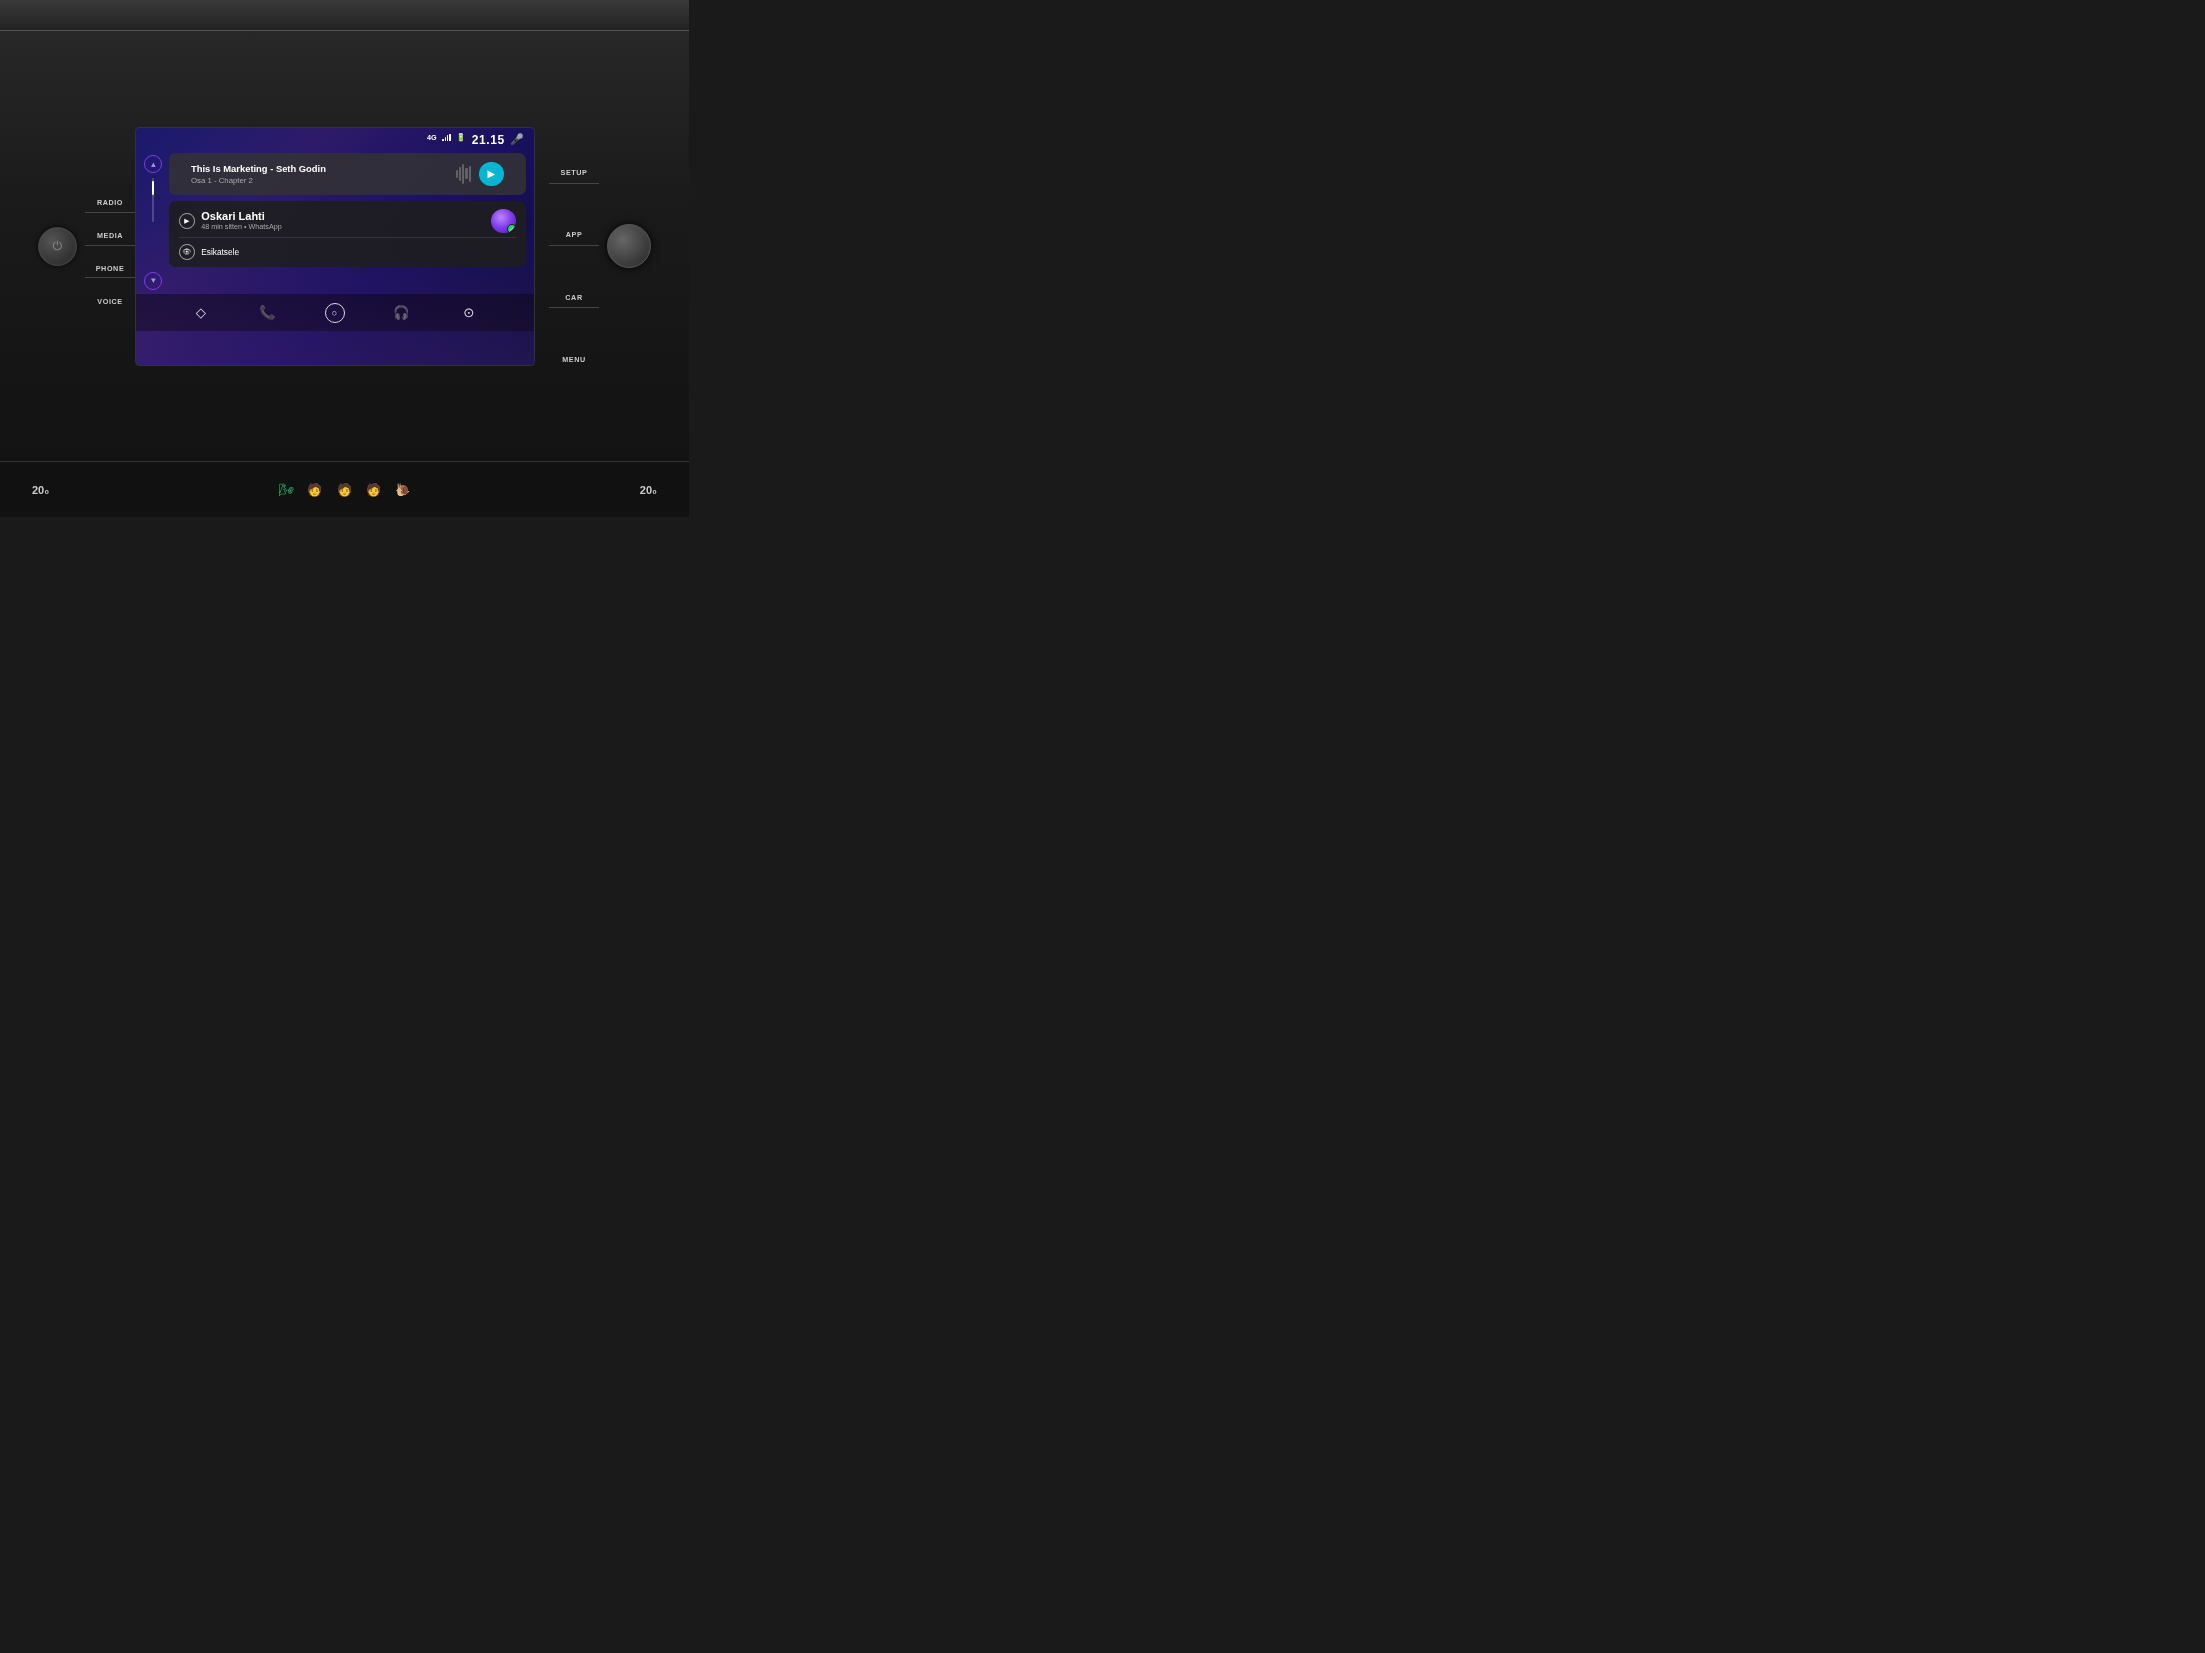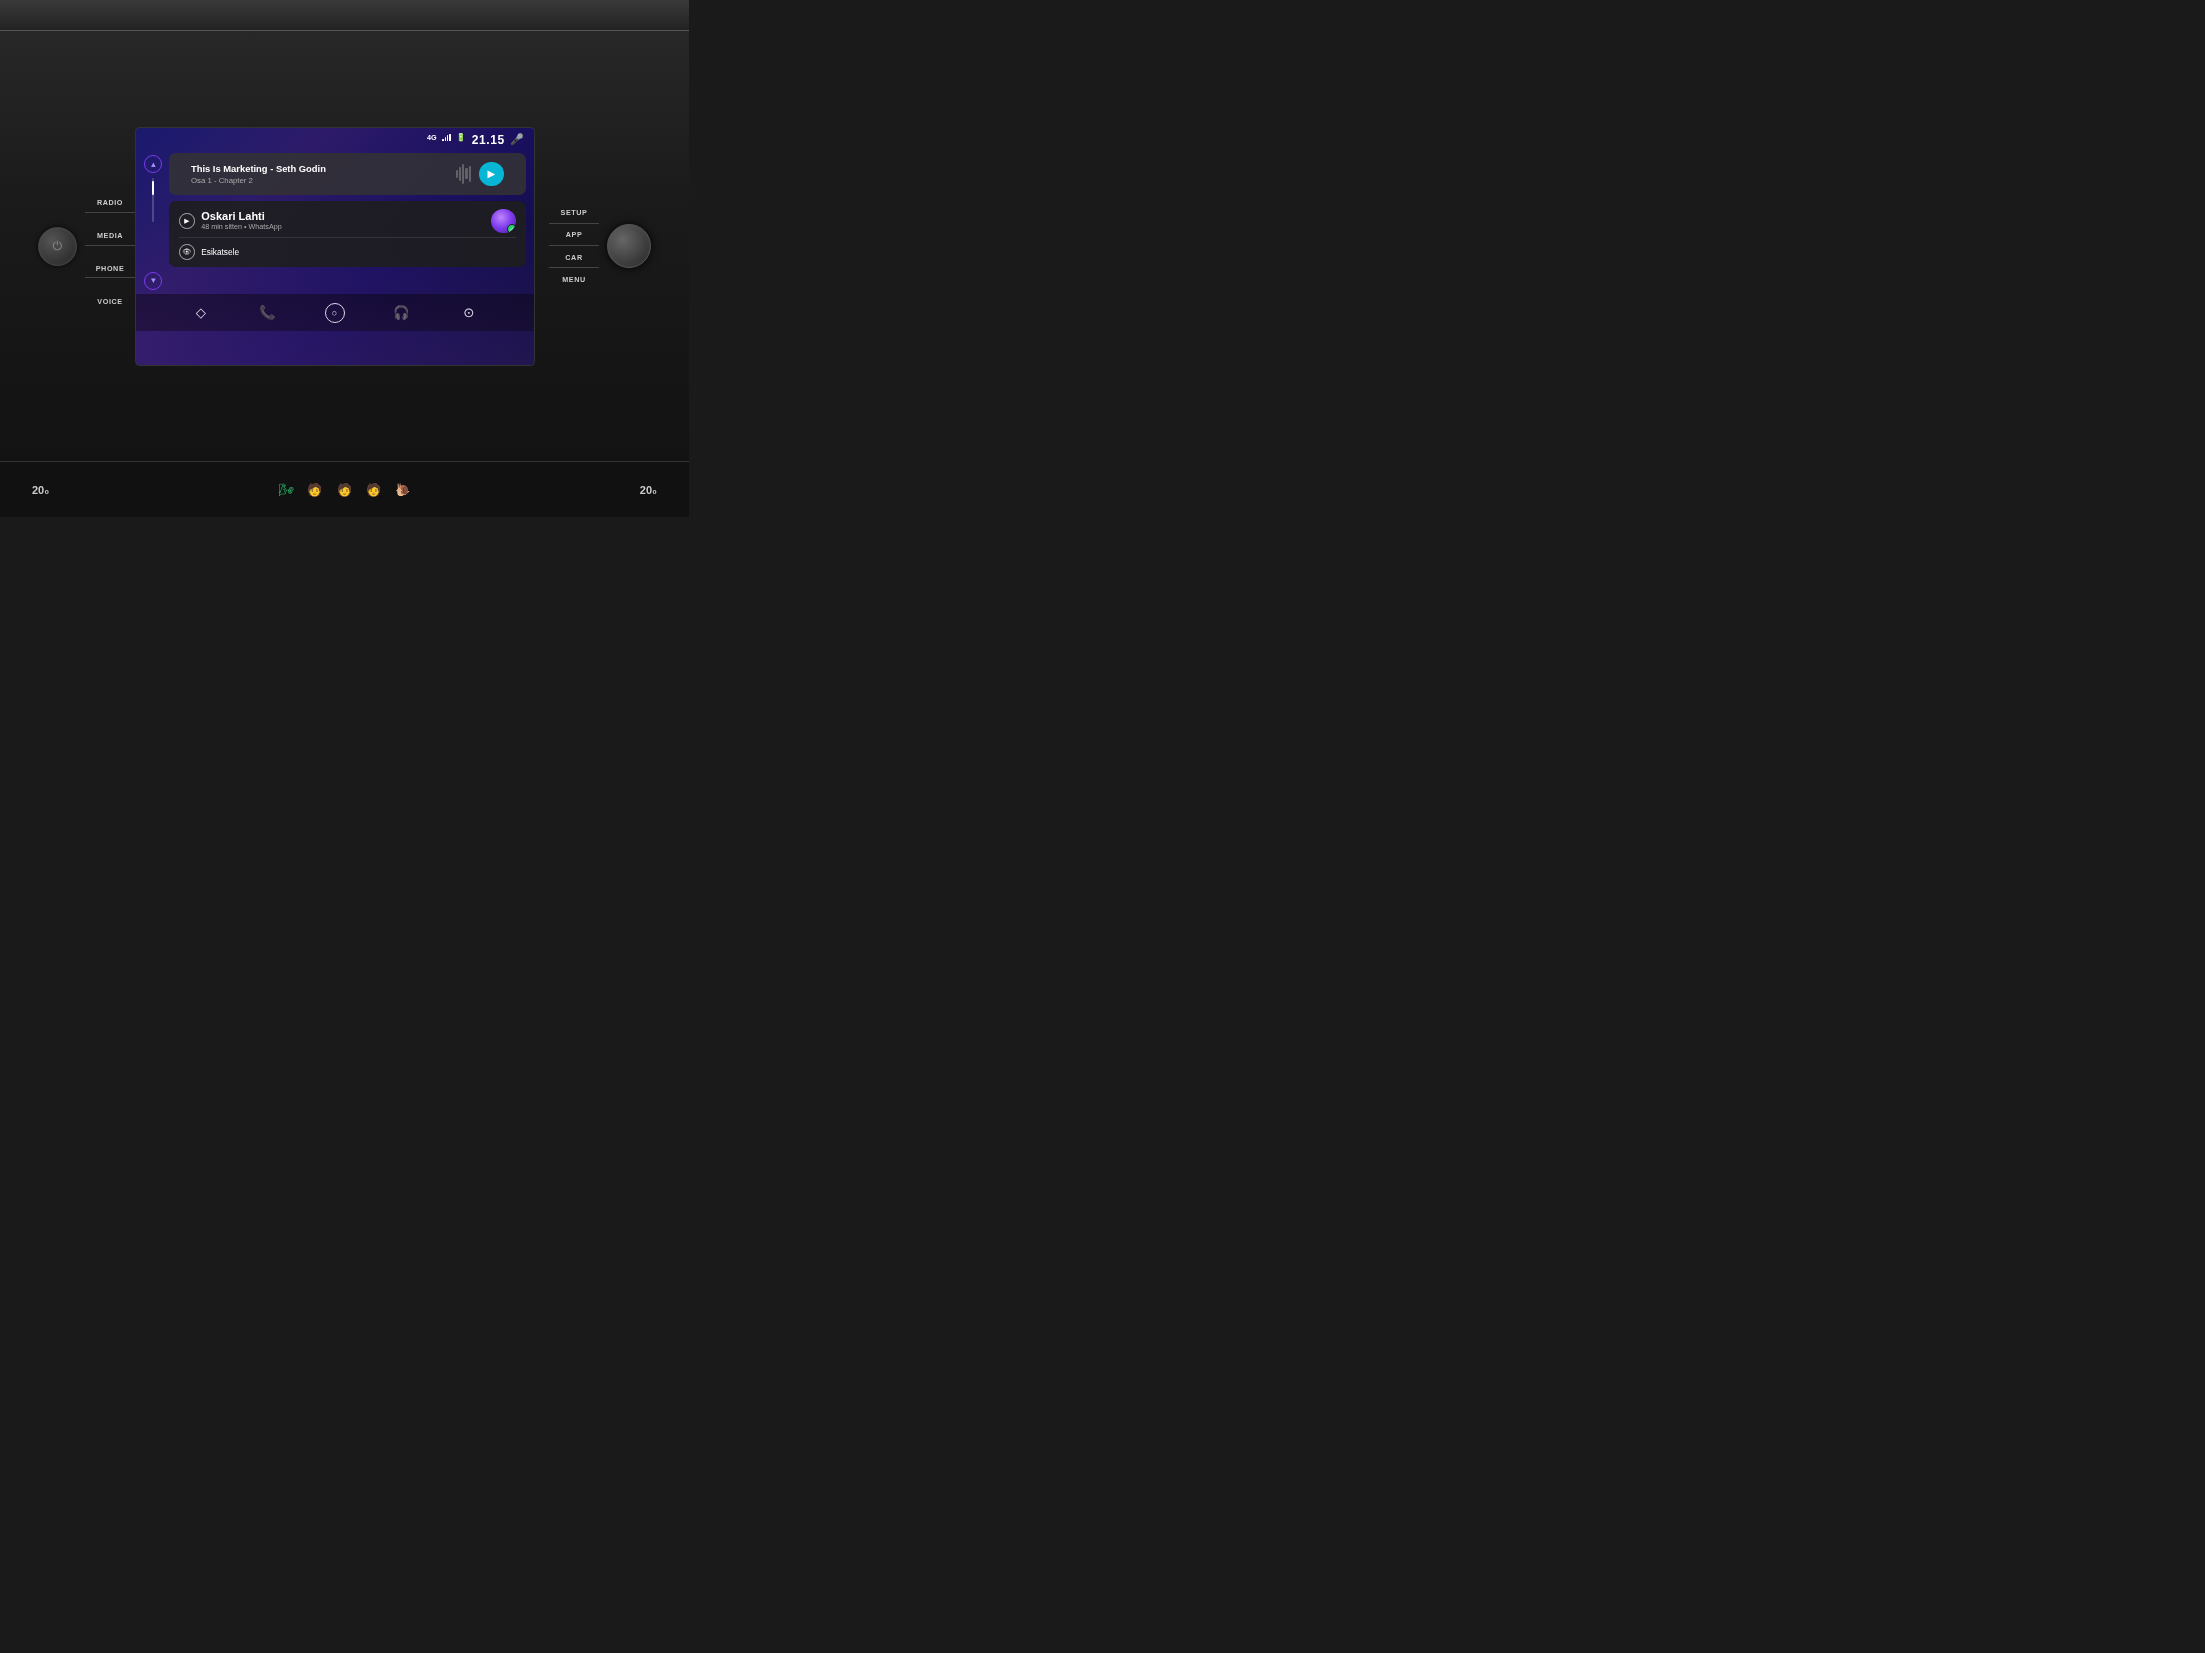--- a/index.html
+++ b/index.html
@@ -424,20 +424,21 @@
     .right-nav-btn {
       color: #ccc;
       font-size: 7.2px;
       font-weight: bold;
       letter-spacing: 0.6px;
       padding: 5.6px 8.3px;
       cursor: pointer;
       border-bottom: 0.6px solid #444;
       text-align: center;
       min-width: 50px;
+      margin-top: 40px;
     }
 
     .right-nav-btn:last-child {
       border-bottom: none;
     }
 
     
     .knob-right {
       width: 44px;
       height: 44px;

